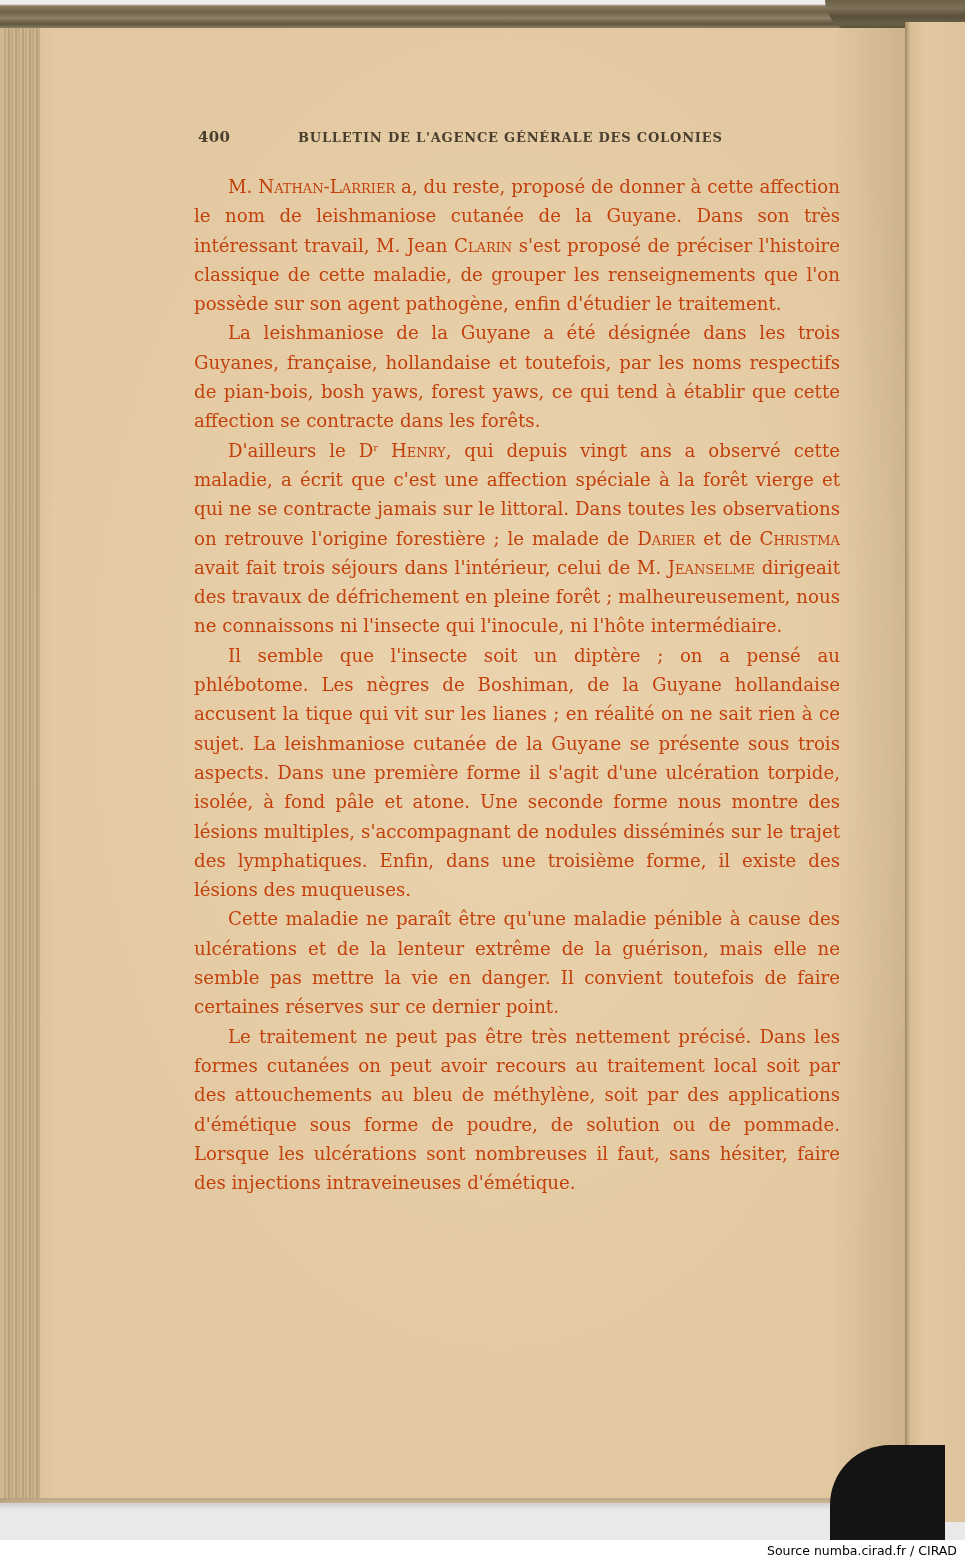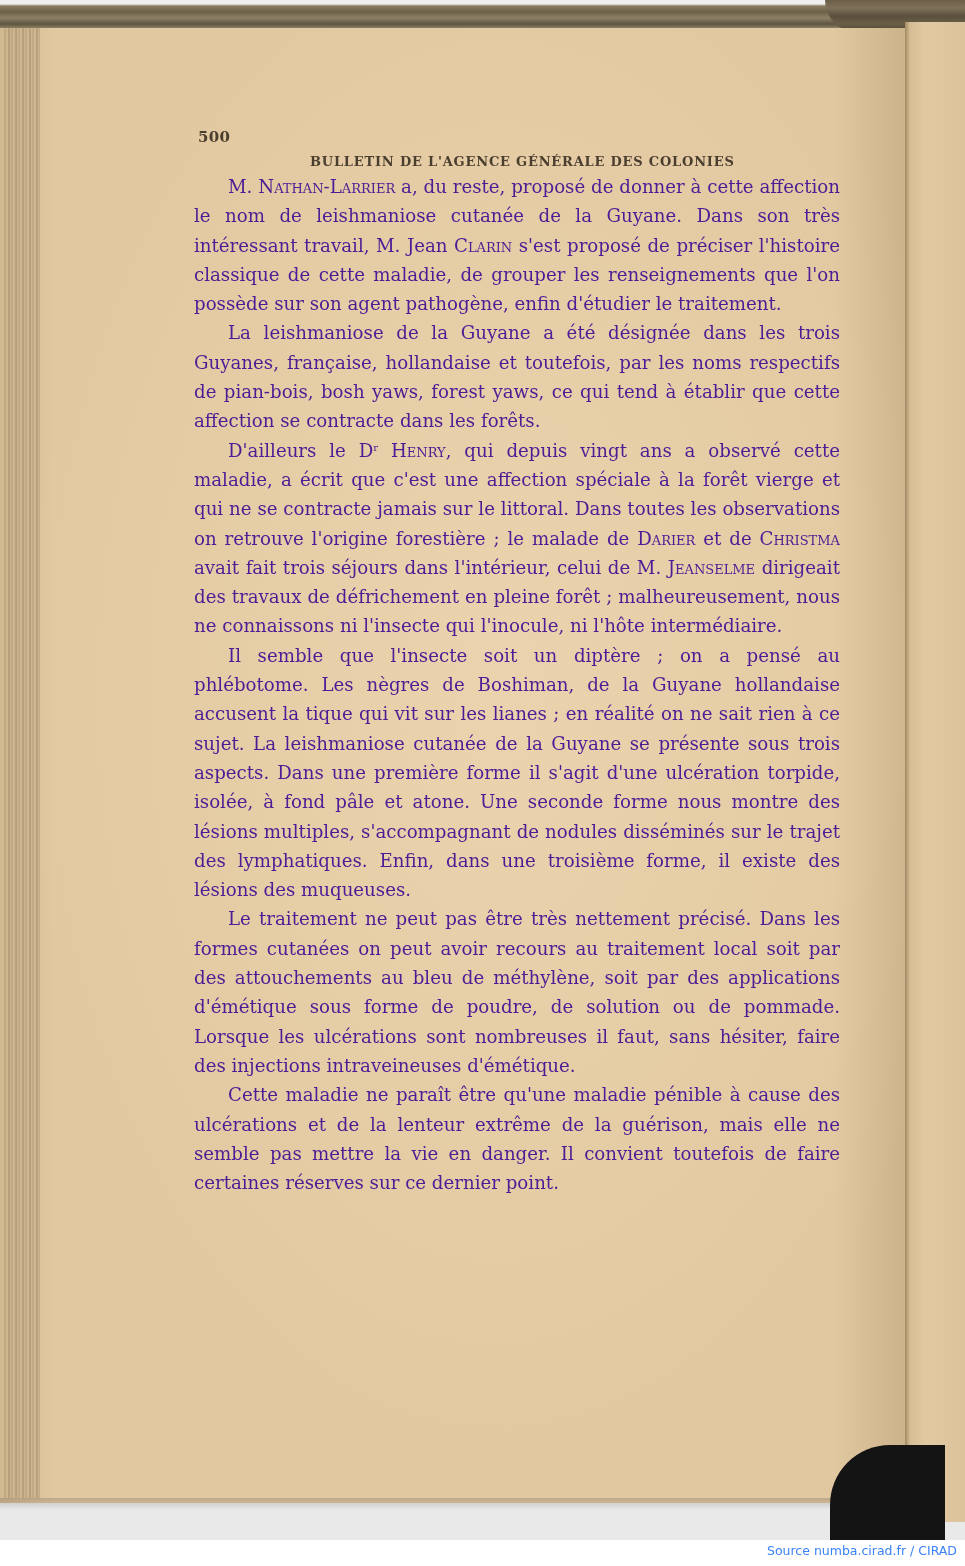--- a/index.html
+++ b/index.html
@@ -47,55 +47,55 @@
     position:absolute; left:0; top:1498px; width:905px; height:12px;
     background:linear-gradient(180deg,rgba(120,110,95,0.35),rgba(233,233,234,0));
   }
 
   
   .running-head {
     position:absolute; top:128px; left:198px; width:640px; height:22px;
     font-size:13px; color:#4a3e2e; letter-spacing:0.3px;
   }
   .page-number { position:absolute; left:0; top:0; font-weight:bold; font-size:15px; }
-  .head-title { position:absolute; left:112px; top:2px; font-variant:small-caps; font-weight:bold; letter-spacing:0.8px;margin-top:24px; }
+  .head-title { position:absolute; left:100px; top:2px; font-variant:small-caps; font-weight:bold; letter-spacing:0.8px; }
 
   .body-text {
     position:absolute; left:194px; top:172px; width:646px;
-    font-size:18.2px; line-height:29.3px; color:#4c1d95;
+    font-size:18.2px; line-height:29.3px; color:#c2410c;
     text-align:justify;
   }
   .body-text p { margin:0; text-indent:34px; }
   .sc { font-variant:small-caps; }
   sup { font-size:10px; vertical-align:6px; line-height:0; }
 
   .source-credit {
     position:absolute; right:8px; top:1543px;
-    font-family:"DejaVu Sans", sans-serif; font-size:12.5px; color:#3b82f6;
+    font-family:"DejaVu Sans", sans-serif; font-size:12.5px; color:#000000;
   }
 </style>
 </head>
 <body>
 
 <div class="scan-bg"></div>
 <div class="top-binding"></div>
 <div class="top-binding-right"></div>
 <div class="right-page-strip"></div>
 <div class="book-page"></div>
 <div class="page-edges-left"></div>
 <div class="bottom-shadow"></div>
 <div class="bottom-clamp"></div>
 
 <div class="running-head">
-  <span class="page-number">500</span>
+  <span class="page-number">400</span>
   <span class="head-title">BULLETIN DE L'AGENCE GÉNÉRALE DES COLONIES</span>
 </div>
 
 <div class="body-text" id="body-text">
     <p><span>M. </span><span class="sc">Nathan-Larrier</span><span> a, du reste, proposé de donner à cette affection le nom de leishmaniose cutanée de la Guyane. Dans son très intéressant travail, M. Jean </span><span class="sc">Clarin</span><span> s'est proposé de préciser l'histoire classique de cette maladie, de grouper les renseignements que l'on possède sur son agent pathogène, enfin d'étudier le traitement.</span></p>
     <p><span>La leishmaniose de la Guyane a été désignée dans les trois Guyanes, française, hollandaise et toutefois, par les noms respectifs de pian-bois, bosh yaws, forest yaws, ce qui tend à établir que cette affection se contracte dans les forêts.</span></p>
     <p><span>D'ailleurs le D</span><sup>r</sup><span> </span><span class="sc">Henry</span><span>, qui depuis vingt ans a observé cette maladie, a écrit que c'est une affection spéciale à la forêt vierge et qui ne se contracte jamais sur le littoral. Dans toutes les observations on retrouve l'origine forestière ; le malade de </span><span class="sc">Darier</span><span> et de </span><span class="sc">Christma</span><span> avait fait trois séjours dans l'intérieur, celui de M. </span><span class="sc">Jeanselme</span><span> dirigeait des travaux de défrichement en pleine forêt ; malheureusement, nous ne connaissons ni l'insecte qui l'inocule, ni l'hôte intermédiaire.</span></p>
     <p><span>Il semble que l'insecte soit un diptère ; on a pensé au phlébotome. Les nègres de Boshiman, de la Guyane hollandaise accusent la tique qui vit sur les lianes ; en réalité on ne sait rien à ce sujet. La leishmaniose cutanée de la Guyane se présente sous trois aspects. Dans une première forme il s'agit d'une ulcération torpide, isolée, à fond pâle et atone. Une seconde forme nous montre des lésions multiples, s'accompagnant de nodules disséminés sur le trajet des lymphatiques. Enfin, dans une troisième forme, il existe des lésions des muqueuses.</span></p>
+    <p><span>Cette maladie ne paraît être qu'une maladie pénible à cause des ulcérations et de la lenteur extrême de la guérison, mais elle ne semble pas mettre la vie en danger. Il convient toutefois de faire certaines réserves sur ce dernier point.</span></p>
     <p><span>Le traitement ne peut pas être très nettement précisé. Dans les formes cutanées on peut avoir recours au traitement local soit par des attouchements au bleu de méthylène, soit par des applications d'émétique sous forme de poudre, de solution ou de pommade. Lorsque les ulcérations sont nombreuses il faut, sans hésiter, faire des injections intraveineuses d'émétique.</span></p>
-    <p><span>Cette maladie ne paraît être qu'une maladie pénible à cause des ulcérations et de la lenteur extrême de la guérison, mais elle ne semble pas mettre la vie en danger. Il convient toutefois de faire certaines réserves sur ce dernier point.</span></p>
   </div>
 
 <div class="source-credit">Source numba.cirad.fr / CIRAD</div>
 
 </body></html>

